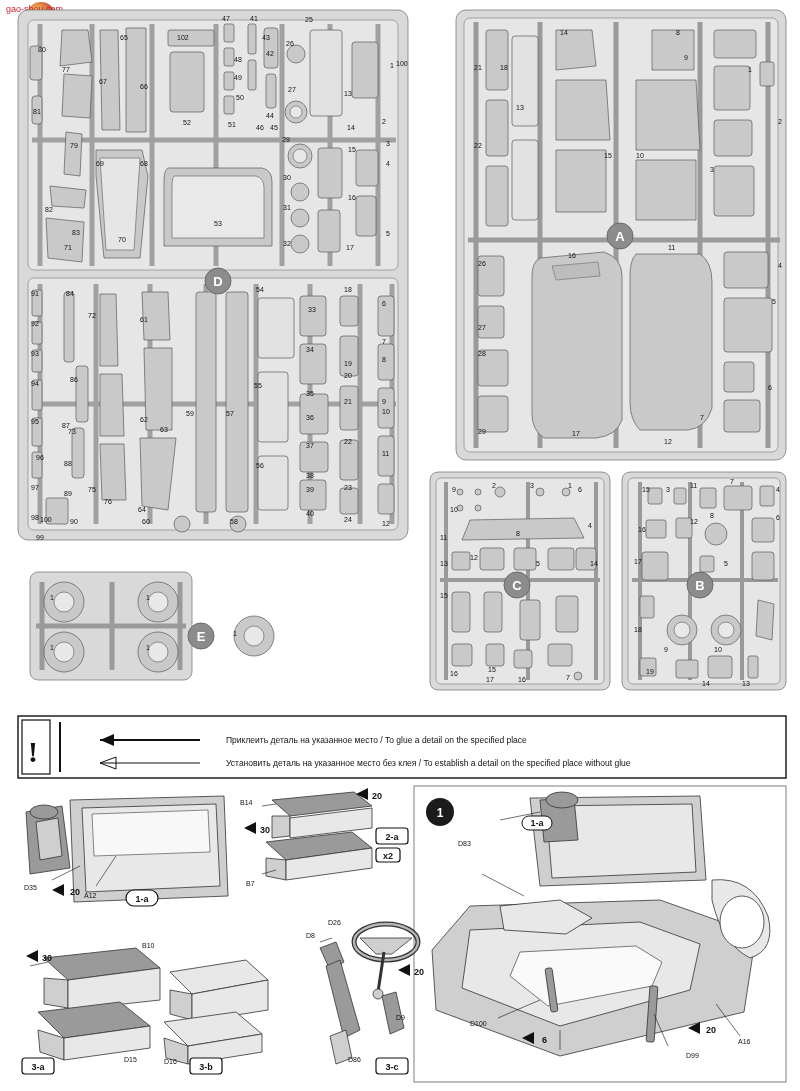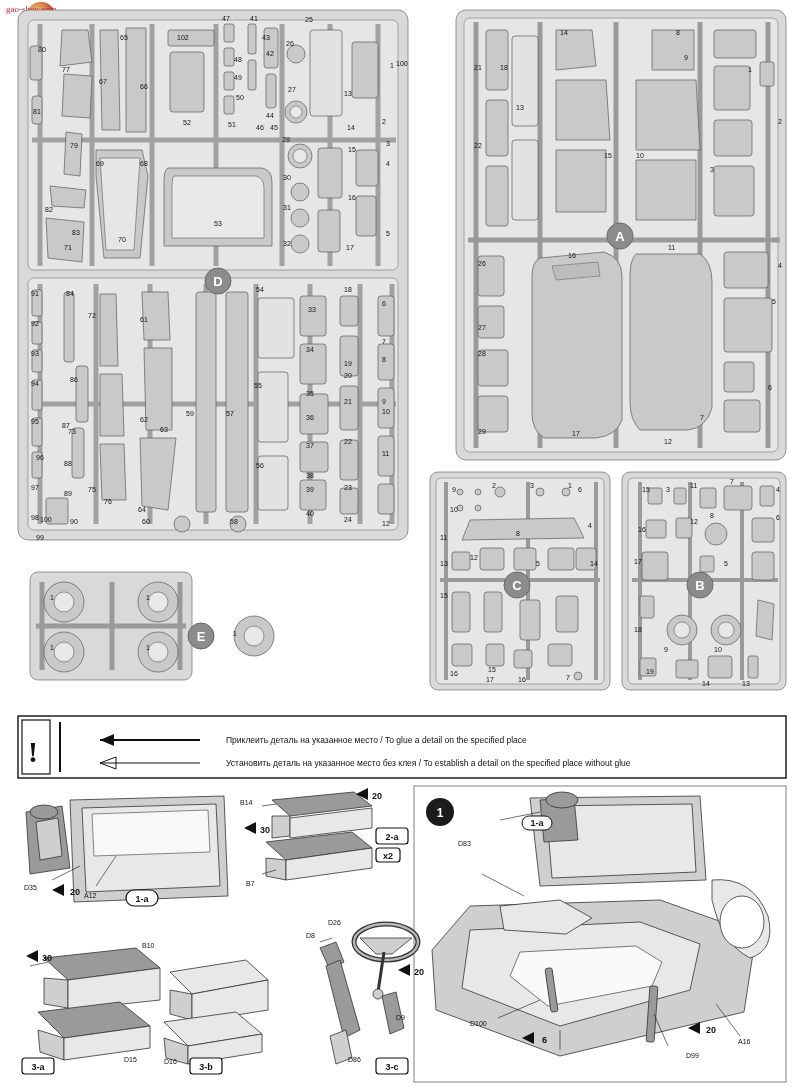--- a/index.html
+++ b/index.html
@@ -25,21 +25,21 @@
   .excl{font-size:30px;font-weight:bold;fill:#111;font-family:"Liberation Serif",serif;}
   .stepBadge{fill:#1b1b1b;}
   .stepTxt{fill:#ffffff;font-size:12px;font-weight:bold;text-anchor:middle;font-family:"Liberation Sans",sans-serif;}
   .subBadge{fill:#ffffff;stroke:#111;stroke-width:1.2;}
   .subTxt{font-size:9px;font-weight:bold;fill:#111;text-anchor:middle;font-family:"Liberation Sans",sans-serif;}
   .ln{stroke:#111;stroke-width:0.6;fill:none;}
   .asm{fill:#cfcfcf;stroke:#333;stroke-width:0.8;}
   .asmD{fill:#9a9a9a;stroke:#333;stroke-width:0.8;}
   .asmL{fill:#e8e8e8;stroke:#333;stroke-width:0.8;}
   .asmW{fill:#ffffff;stroke:#333;stroke-width:0.8;}
-  .wm{position:absolute;left:6px;top:4px;font-size:9px;color:#c23;font-family:Liberation Serif, serif;}
+  .wm{position:absolute;left:6px;top:4px;font-size:9px;color:#c23;font-family:Liberation Sans, sans-serif;}
   .wmlogo{position:absolute;left:26px;top:2px;width:30px;height:30px;border-radius:50%;background:radial-gradient(circle at 35% 35%,#f5d06a,#c2342c 70%);}
 </style>
 </head>
 <body>
 
 <div class="wmlogo"></div>
 <div class="wm">gao-shou.com</div>
 
 <svg class="layer" width="800" height="1091" viewBox="0 0 800 1091">
 

